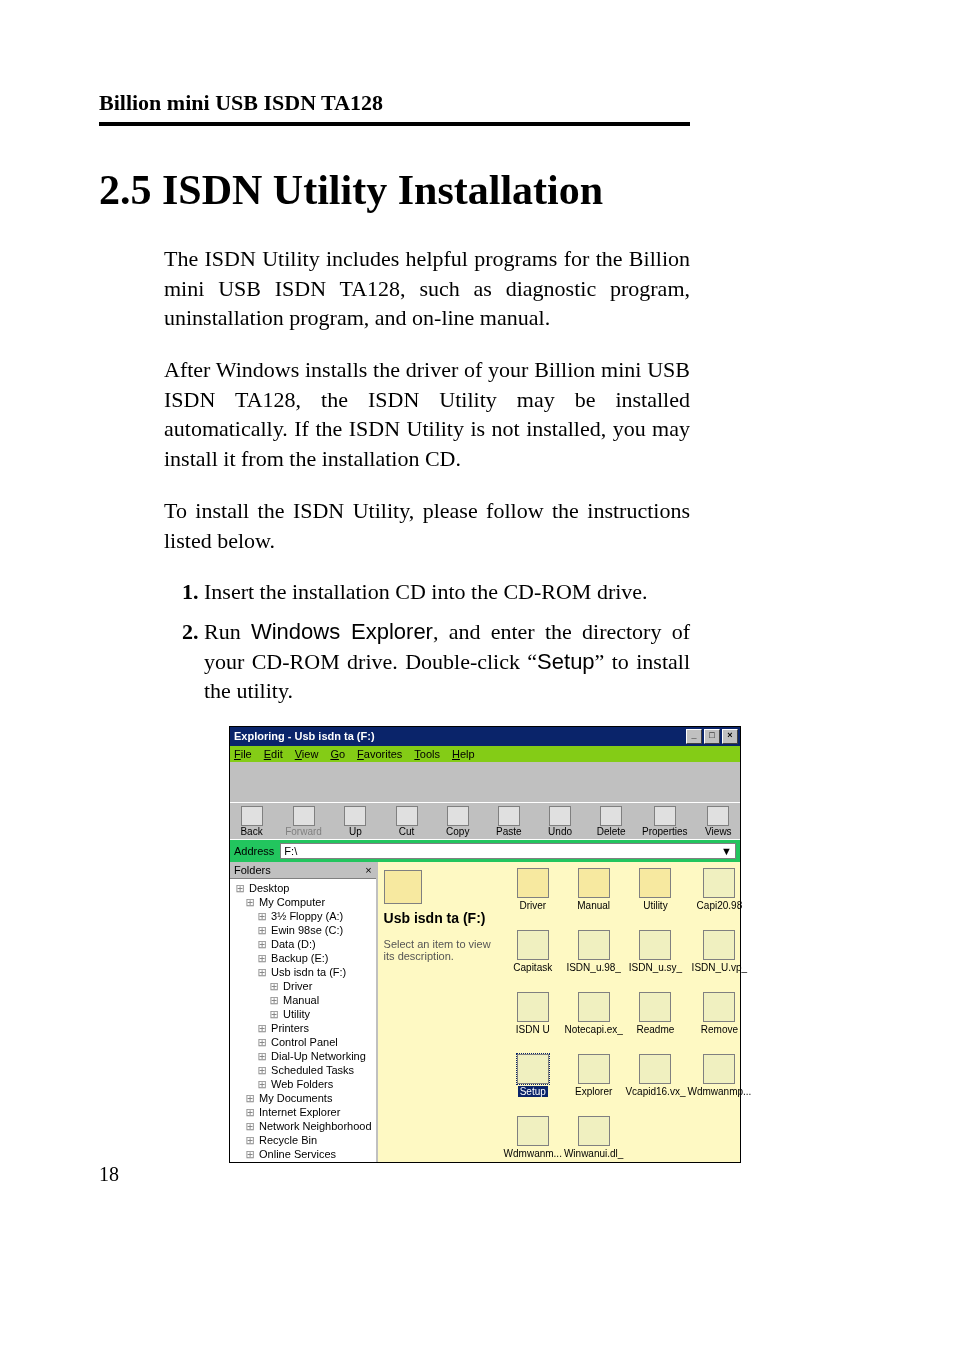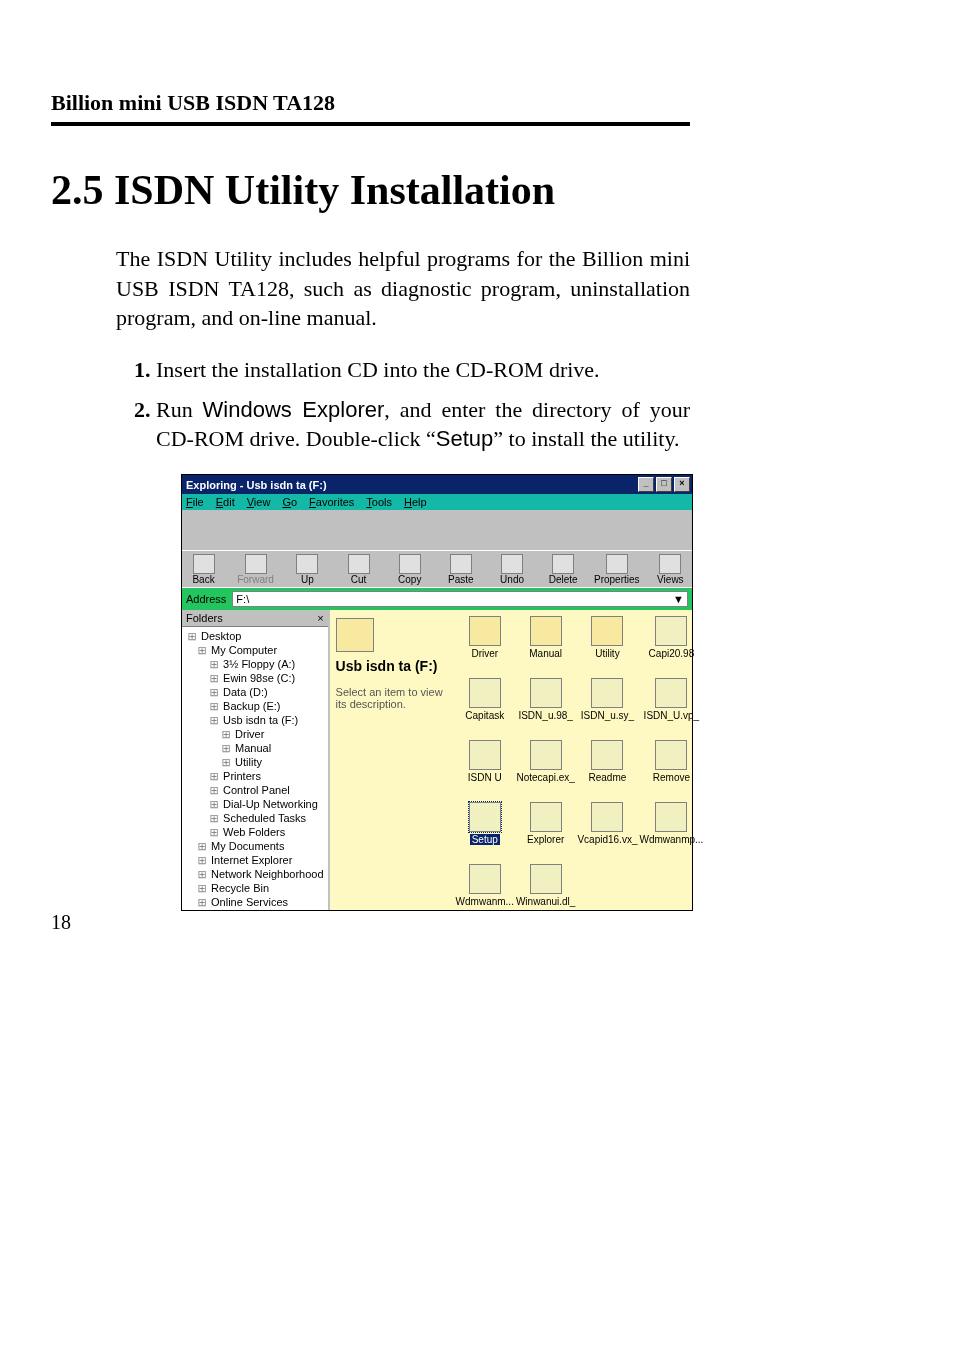--- a/index.html
+++ b/index.html
@@ -4,21 +4,21 @@
 <style>
   body {
     margin: 0;
     padding: 0;
     background: #fff;
     font-family: "Times New Roman", Times, serif;
     color: #000;
     width: 954px;
   }
   .page {
-    padding: 90px 90px 60px 51px;
+    padding: 90px 90px 60px 99px;
     box-sizing: border-box;
     width: 780px;
   }
   .running-head {
     font-weight: bold;
     font-size: 22px;
     padding-bottom: 6px;
     border-bottom: 4px solid #000;
     margin-bottom: 40px;
   }
@@ -69,21 +69,21 @@
     border: 1px solid #fff;
     border-right-color: #404040;
     border-bottom-color: #404040;
     margin-left: 2px;
     color:#000;
     font-size:9px;
     line-height:11px;
     text-align:center;
   }
   .ss-menubar {
-    background: #14b8a6;
+    background: #84cc16;
     padding: 2px 4px;
     display: flex;
     gap: 12px;
     font-size: 11px;
   }
   .ss-menubar span u { text-decoration: underline; }
   .ss-toolbar {
     background: #c0c0c0;
     border-top: 1px solid #fff;
     padding: 3px 4px 2px 4px;
@@ -171,20 +171,22 @@
 </head>
 <body>
 
 <div class="page">
   <div class="running-head">Billion mini USB ISDN TA128</div>
 
   <h1 class="section-title">2.5 ISDN Utility Installation</h1>
 
   <div class="body-block">
     <p>The ISDN Utility includes helpful programs for the Billion mini USB ISDN TA128, such as diagnostic program, uninstallation program, and on-line manual.</p>
+    <p>After Windows installs the driver of your Billion mini USB ISDN TA128, the ISDN Utility may be installed automatically. If the ISDN Utility is not installed, you may install it from the installation CD.</p>
+    <p>To install the ISDN Utility, please follow the instructions listed below.</p>
   </div>
 
   <ol class="steps">
     <li>
       <span>Insert the installation CD into the CD-ROM drive.</span>
     </li>
     <li>
       <span>Run </span><span class="sans">Windows Explorer</span><span>, and enter the directory of your CD-ROM drive. Double-click </span><span>“</span><span class="sans">Setup</span><span>”</span><span> to install the utility.</span>
     </li>
   </ol>

